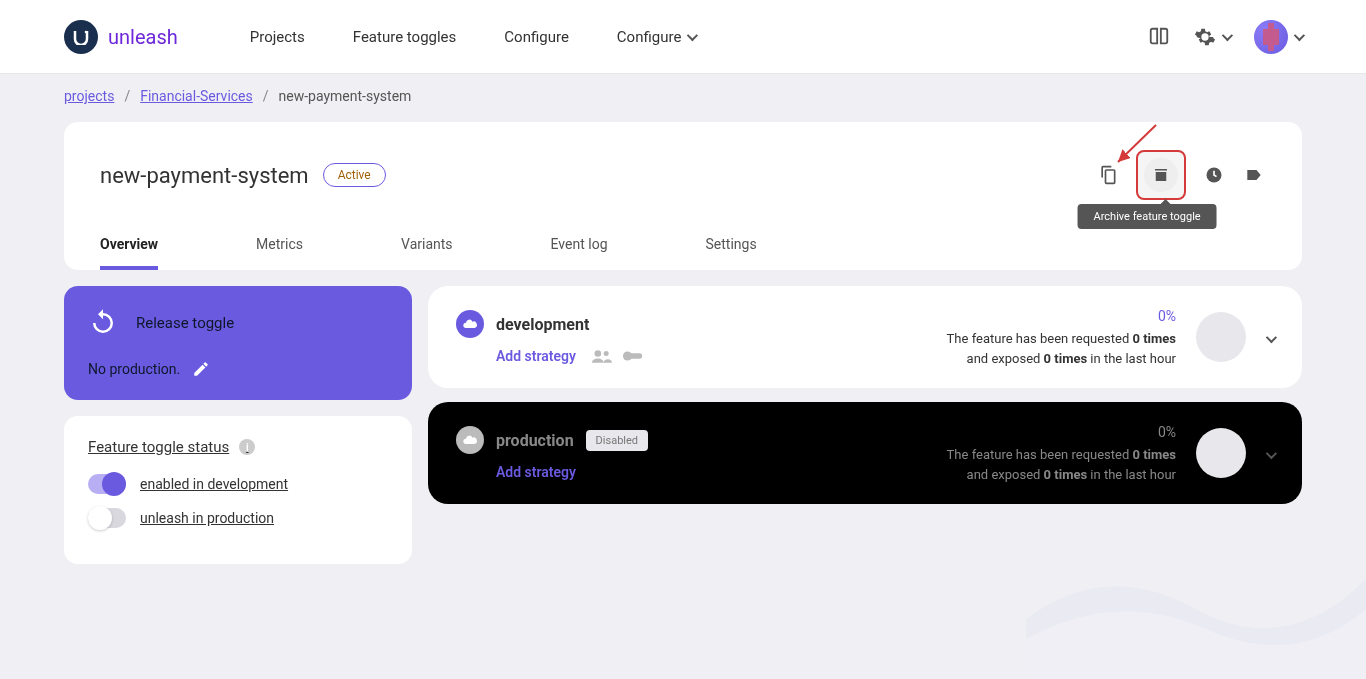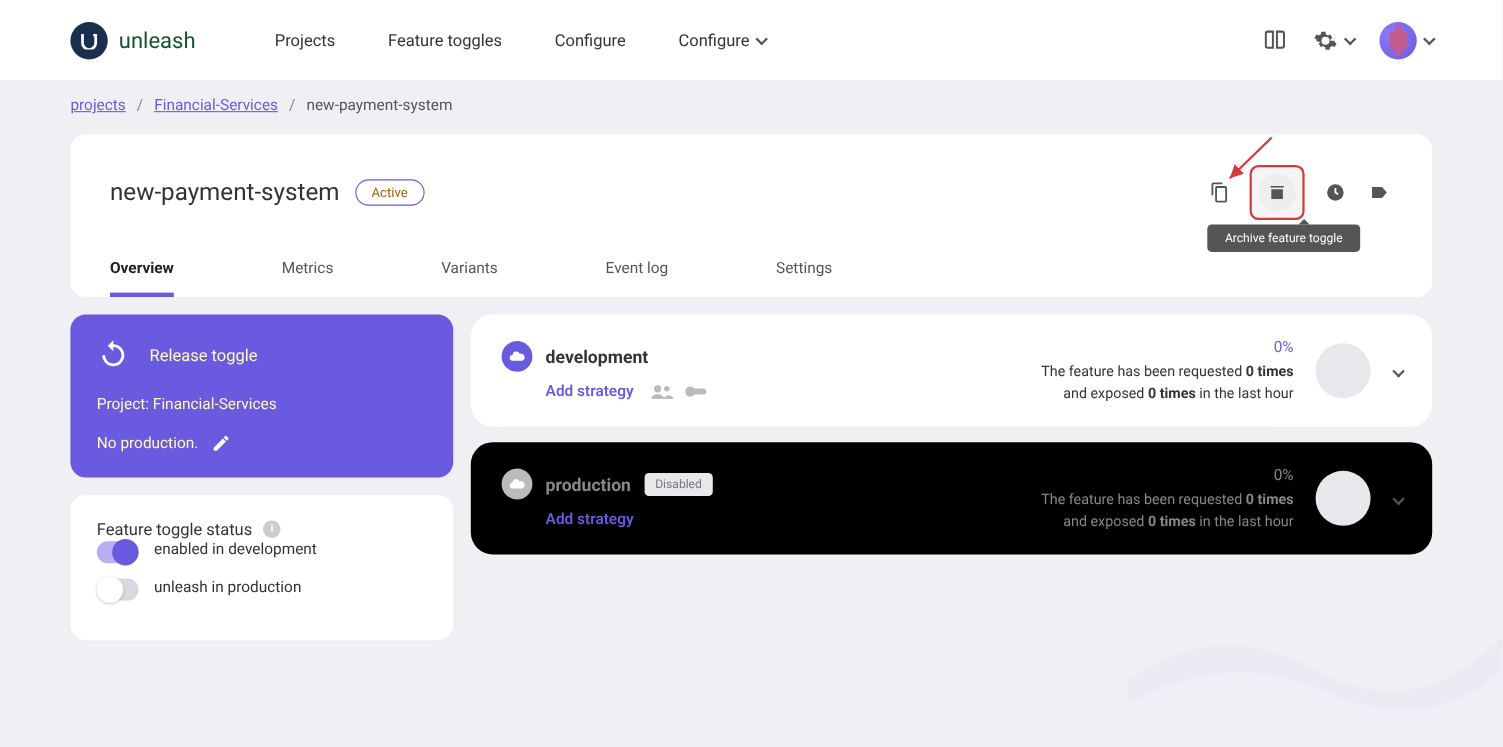--- a/index.html
+++ b/index.html
@@ -28,21 +28,21 @@
   .logo-mark {
     width: 34px; height: 34px;
     background: #1a2f4e;
     border-radius: 50%;
     display: flex; align-items: center; justify-content: center;
     color: #fff; font-weight: 700; font-size: 16px;
   }
   .logo-text {
     font-size: 20px;
     font-weight: 400;
-    color: #14532d;
+    color: #6d28d9;
   }
   .nav {
     display: flex;
     gap: 48px;
     flex: 1;
   }
   .nav-item {
     font-size: 15px;
     color: #333;
     cursor: pointer;
@@ -161,21 +161,20 @@
     position: absolute;
     top: 52px;
     left: 50%;
     transform: translateX(-60%);
     background: #555;
     color: #fff;
     font-size: 11px;
     padding: 6px 16px;
     border-radius: 4px;
     white-space: nowrap;
-    margin-left: 20px;
   }
   .tooltip::before {
     content: '';
     position: absolute;
     top: -5px; left: 60%;
     border-left: 5px solid transparent;
     border-right: 5px solid transparent;
     border-bottom: 5px solid #555;
   }
   .arrow-annot {
@@ -212,21 +211,21 @@
 
   .columns {
     display: flex;
     gap: 16px;
   }
   .left-col { width: 348px; display: flex; flex-direction: column; gap: 16px; }
   .right-col { flex: 1; display: flex; flex-direction: column; gap: 14px; }
 
   .purple-card {
     background: #6a5ae0;
-    color: #fef9c3;
+    color: #0f172a;
     border-radius: 14px;
     padding: 22px 24px;
   }
   .purple-card .row1 {
     display: flex; align-items: center; gap: 18px;
     margin-bottom: 22px;
   }
   .purple-card .type { font-size: 15px; }
   .purple-card .proj { font-size: 14px; margin-bottom: 18px; }
   .purple-card .desc { font-size: 14px; display: flex; align-items: center; gap: 12px; }
@@ -234,34 +233,36 @@
   .status-card {
     background: #fff;
     border-radius: 14px;
     padding: 22px 24px;
   }
   .status-title {
     font-size: 15px;
     display: flex;
     align-items: center;
     gap: 10px;
-    margin-bottom: 2px;
+    margin-bottom: 18px;
+    text-decoration: underline;
   }
   .info-circle {
     width: 16px; height: 16px;
     border-radius: 50%;
     background: #ccc;
     color: #fff;
     display: inline-flex; align-items: center; justify-content: center;
     font-size: 10px; font-weight: 700;
   }
   .switch-row {
-    display: flex; gap: 14px;
+    display: flex; align-items: center; gap: 14px;
     margin-bottom: 14px;
     font-size: 14px;
+    text-decoration: underline;
   }
   .switch {
     width: 38px; height: 20px;
     border-radius: 12px;
     position: relative;
     cursor: pointer;
   }
   .switch.on { background: #b7aef3; }
   .switch.on::after {
     content: '';
@@ -456,23 +457,20 @@
 
   <div class="columns">
     <div class="left-col">
       <div class="purple-card">
         <div class="row1">
           <svg width="30" height="30" viewBox="0 0 24 24">
               <path d="M12 4V1L8 5l4 4V6a6 6 0 11-6 6H4a8 8 0 108-8z" fill="#fff"></path>
             </svg>
           <span class="type">Release toggle</span>
         </div>
-        <div class="proj">
-          <span>Project: </span><span>Financial-Services</span>
-        </div>
         <div class="desc">
           <span>No production.</span>
           <svg width="18" height="18" viewBox="0 0 24 24" fill="#fff">
               <path d="M3 17.25V21h3.75L17.81 9.94l-3.75-3.75L3 17.25zM20.71 7.04a1 1 0 000-1.41l-2.34-2.34a1 1 0 00-1.41 0l-1.83 1.83 3.75 3.75 1.83-1.83z"></path>
             </svg>
         </div>
       </div>
 
       <div class="status-card">
         <div class="status-title">

